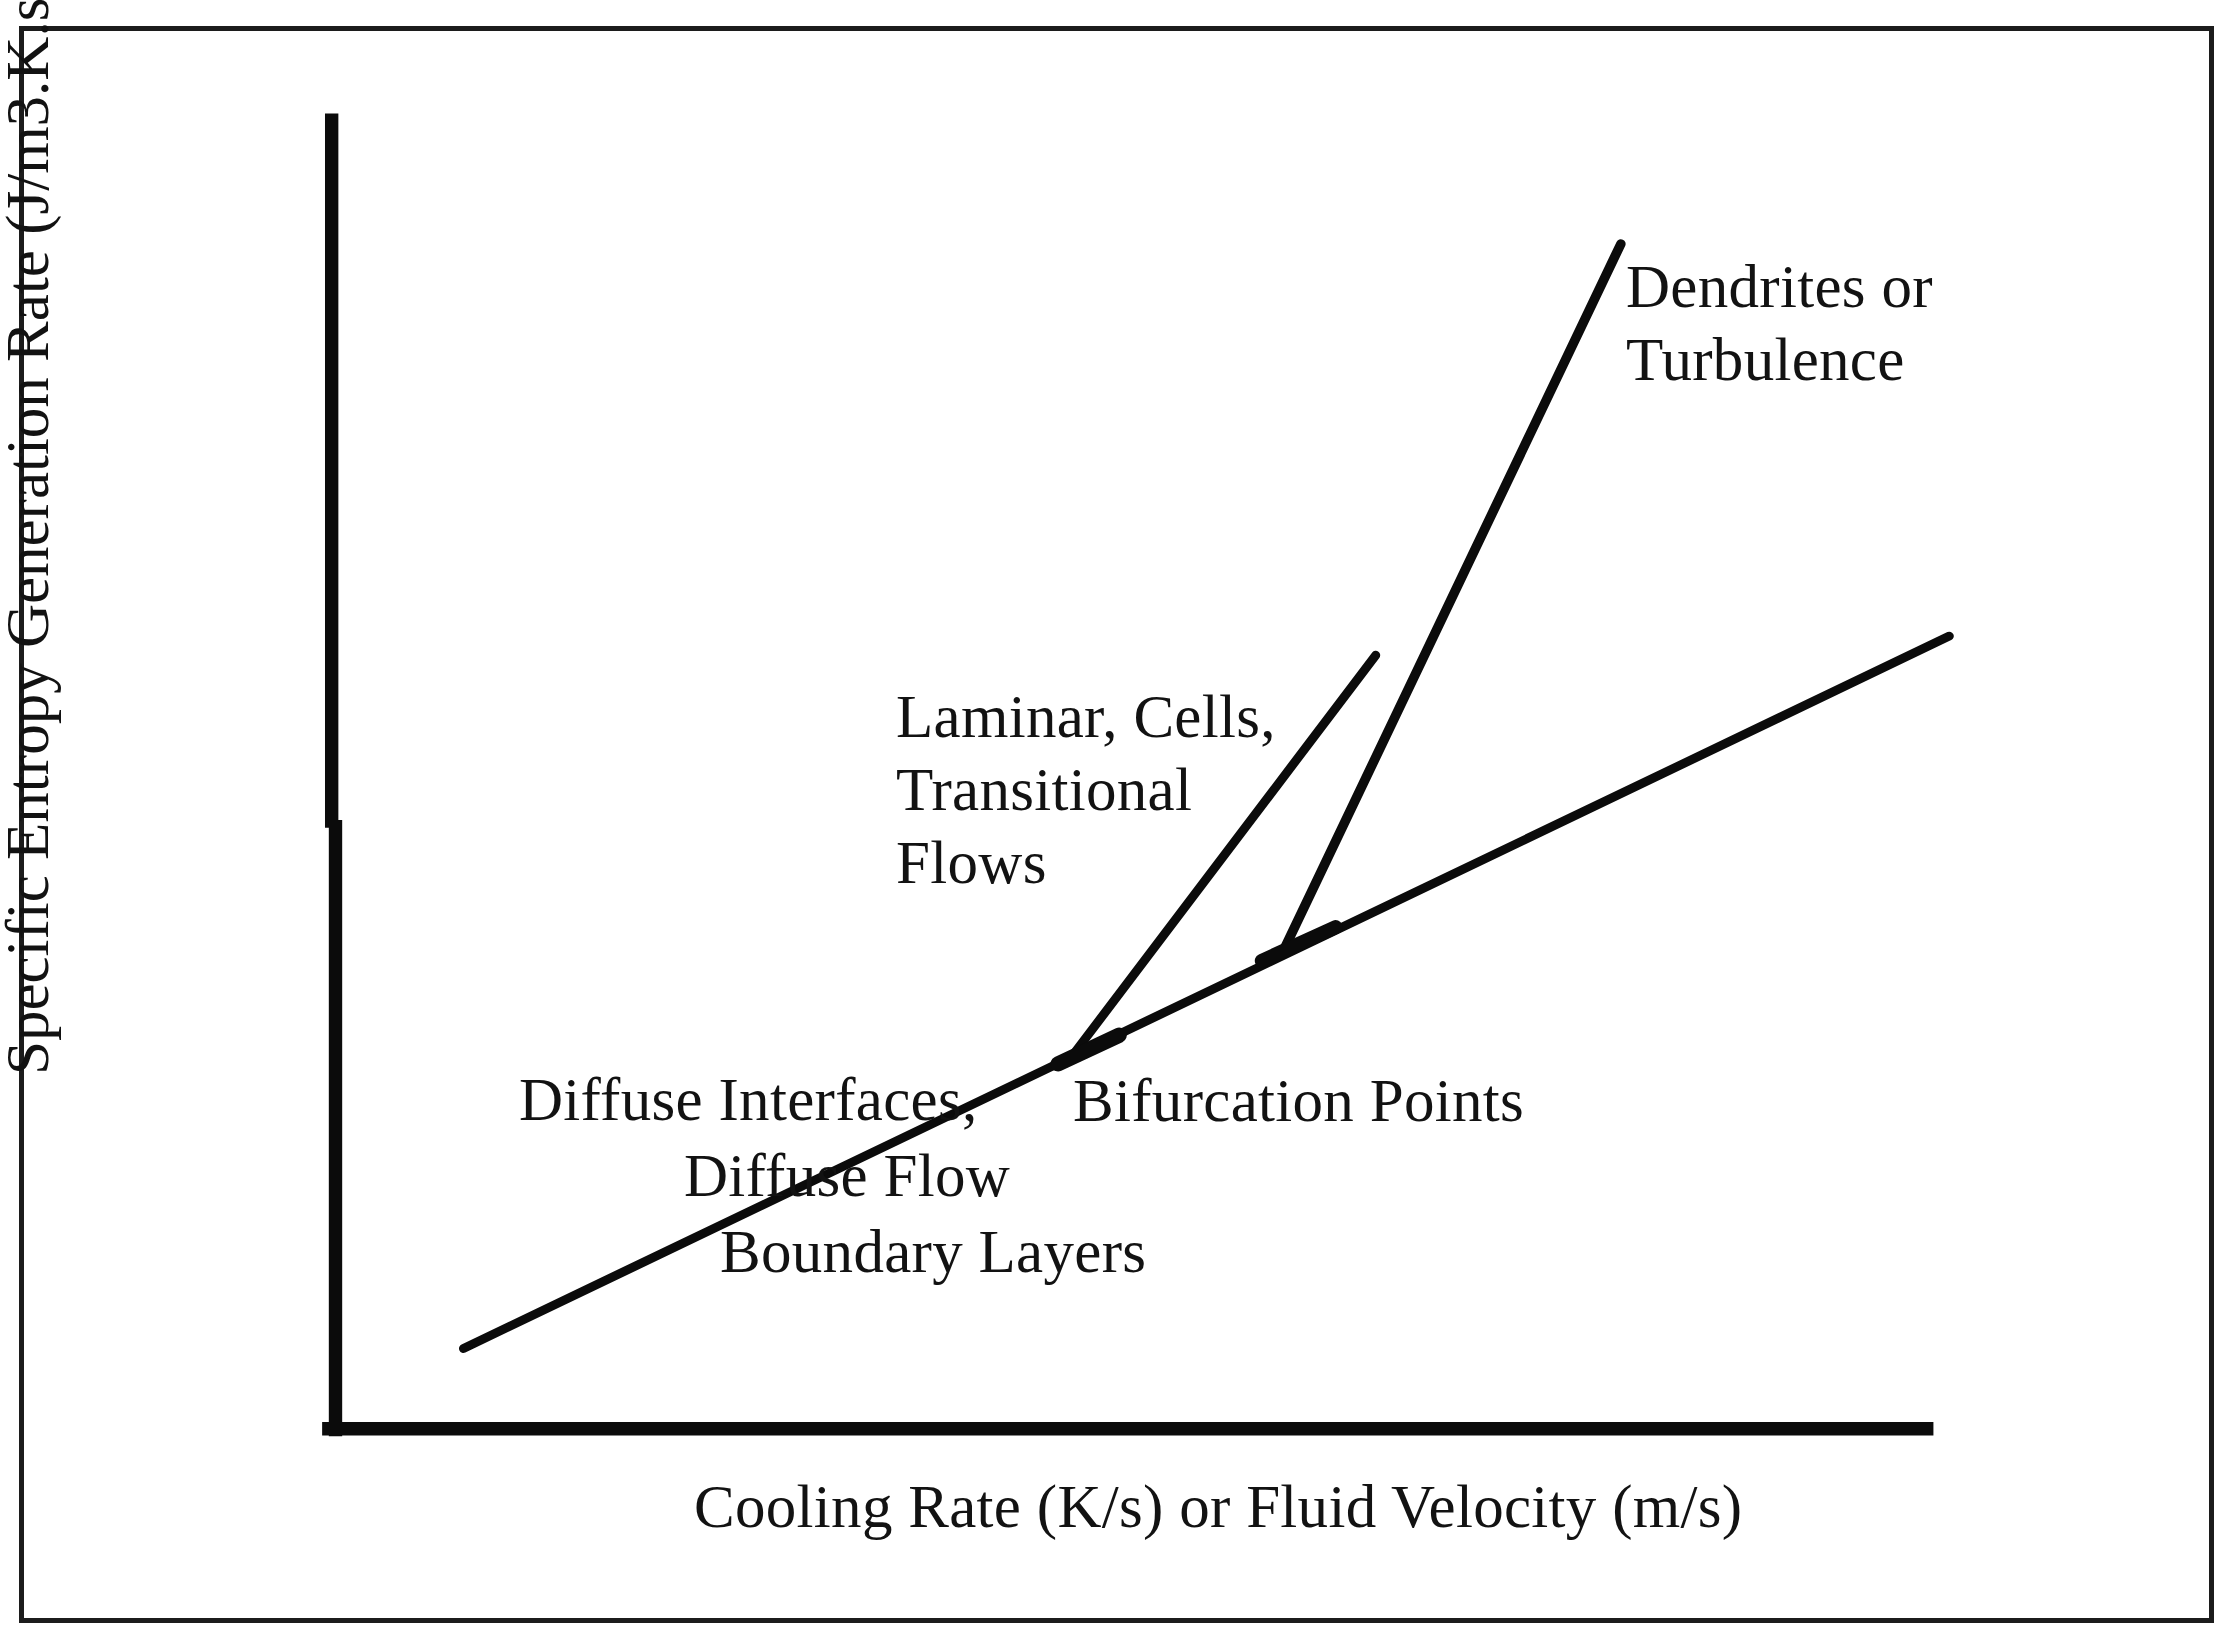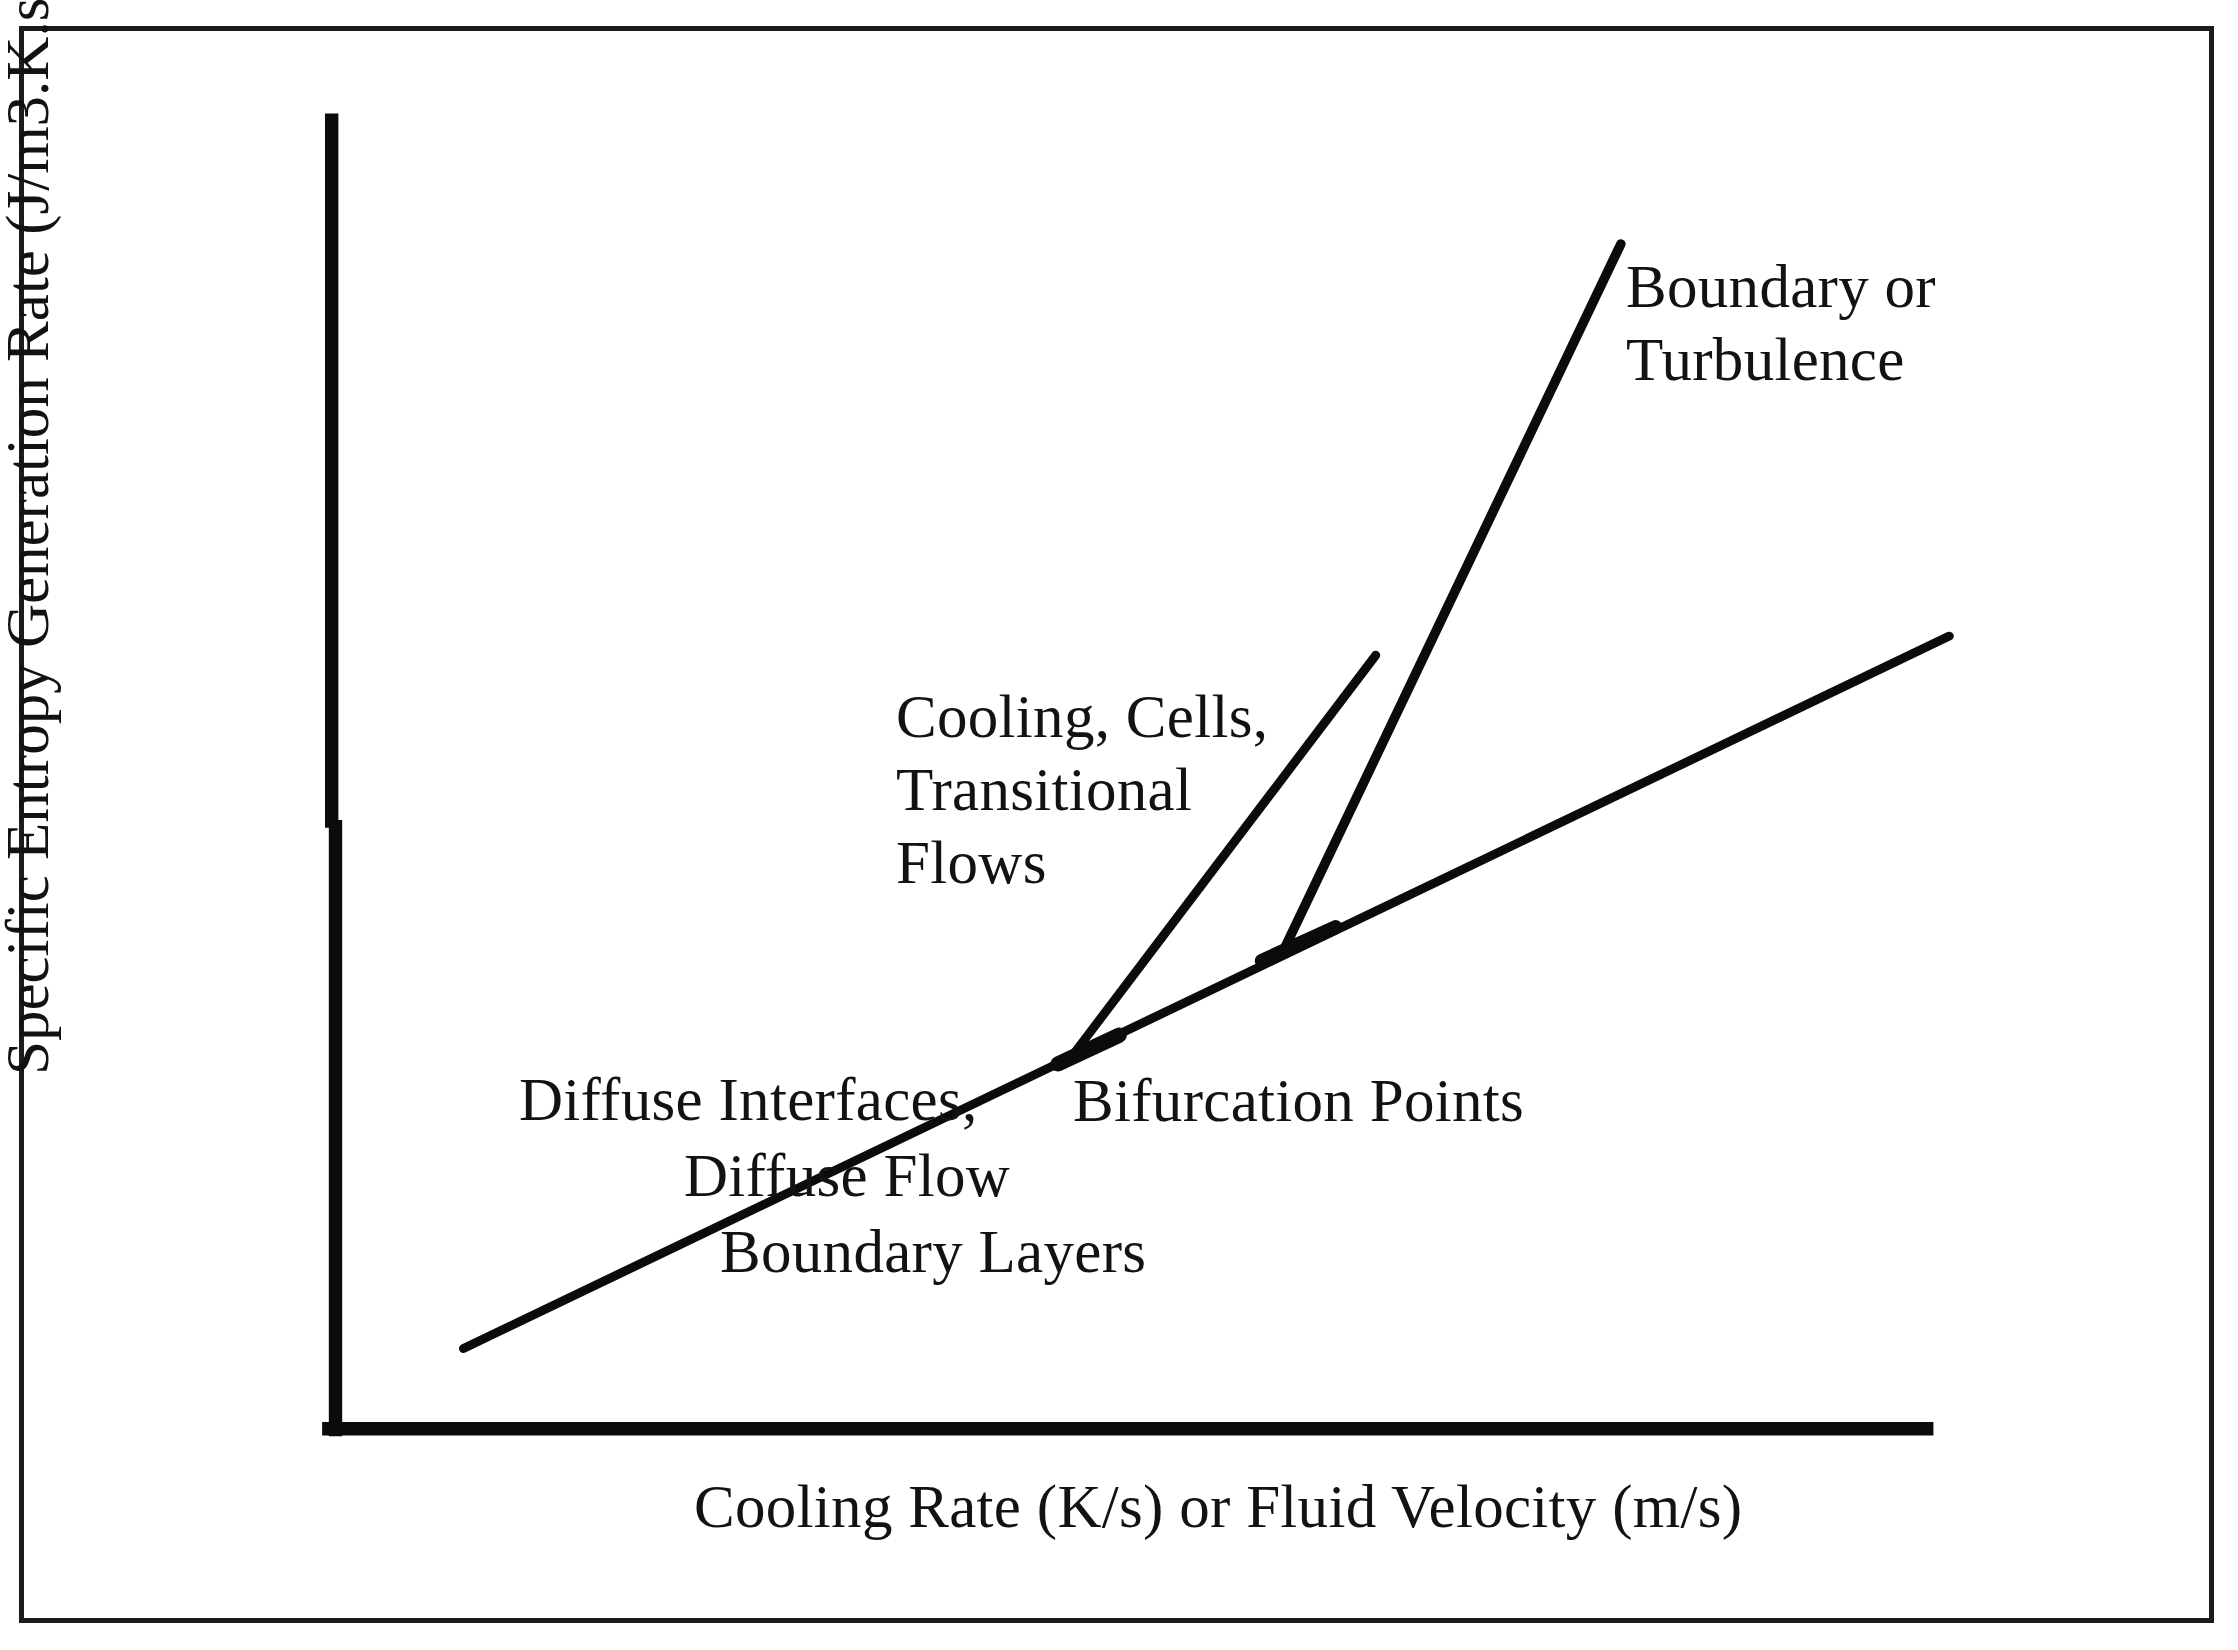--- a/index.html
+++ b/index.html
@@ -57,26 +57,26 @@
   </svg>
 
   <div class="lbl-yaxis">
     <span class="row">Specific Entropy Generation</span>
     <span class="row">Rate (J/m3.K.s)</span>
   </div>
 
   <div class="lbl lbl-xaxis">Cooling Rate (K/s) or Fluid Velocity (m/s)</div>
 
   <div class="lbl lbl-dendrites">
-    <span class="row">Boundary or</span>
+    <span class="row">Dendrites or</span>
     <span class="row">Turbulence</span>
   </div>
 
   <div class="lbl lbl-facets">
-    <span class="row">Cooling, Cells,</span>
+    <span class="row">Laminar, Cells,</span>
     <span class="row">Transitional</span>
     <span class="row">Flows</span>
   </div>
 
   <div class="lbl lbl-diffuse">
     <span class="row row1">Diffuse Interfaces,</span>
     <span class="row row2">Diffuse Flow</span>
     <span class="row row3">Boundary Layers</span>
   </div>
 

